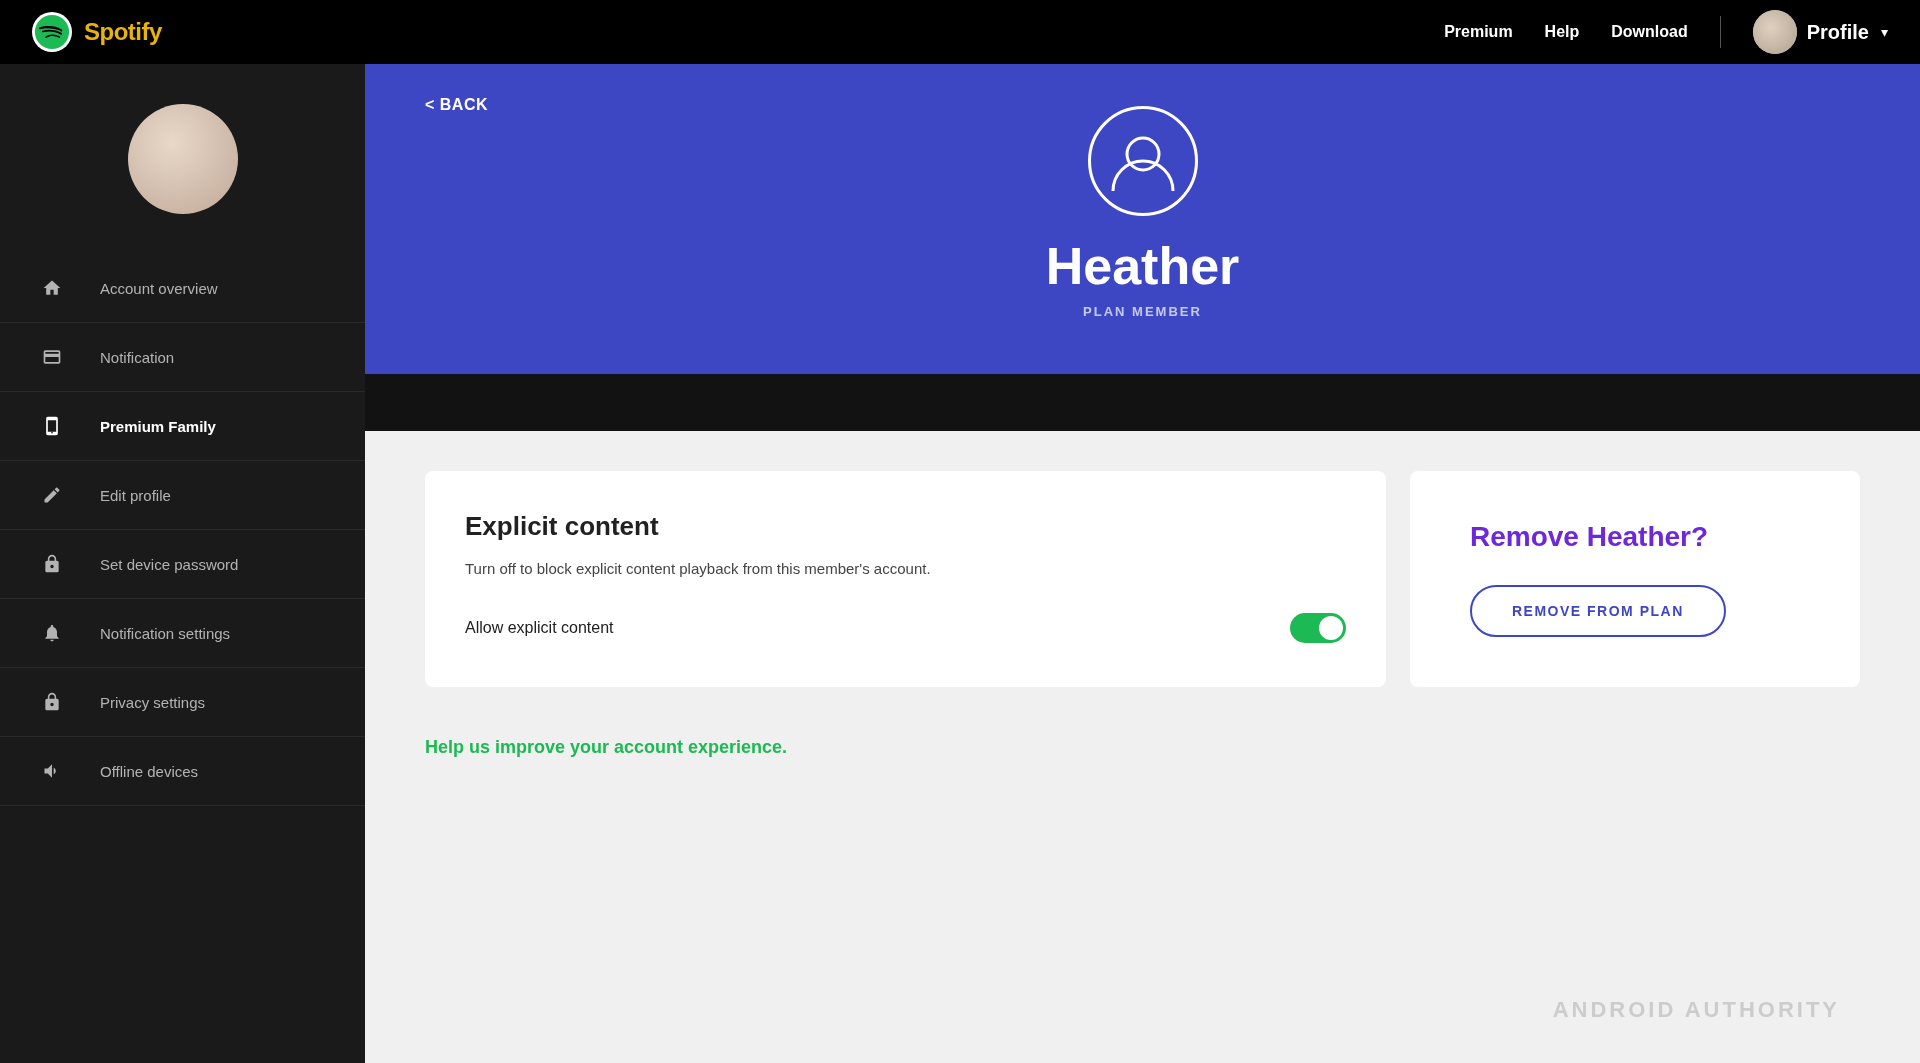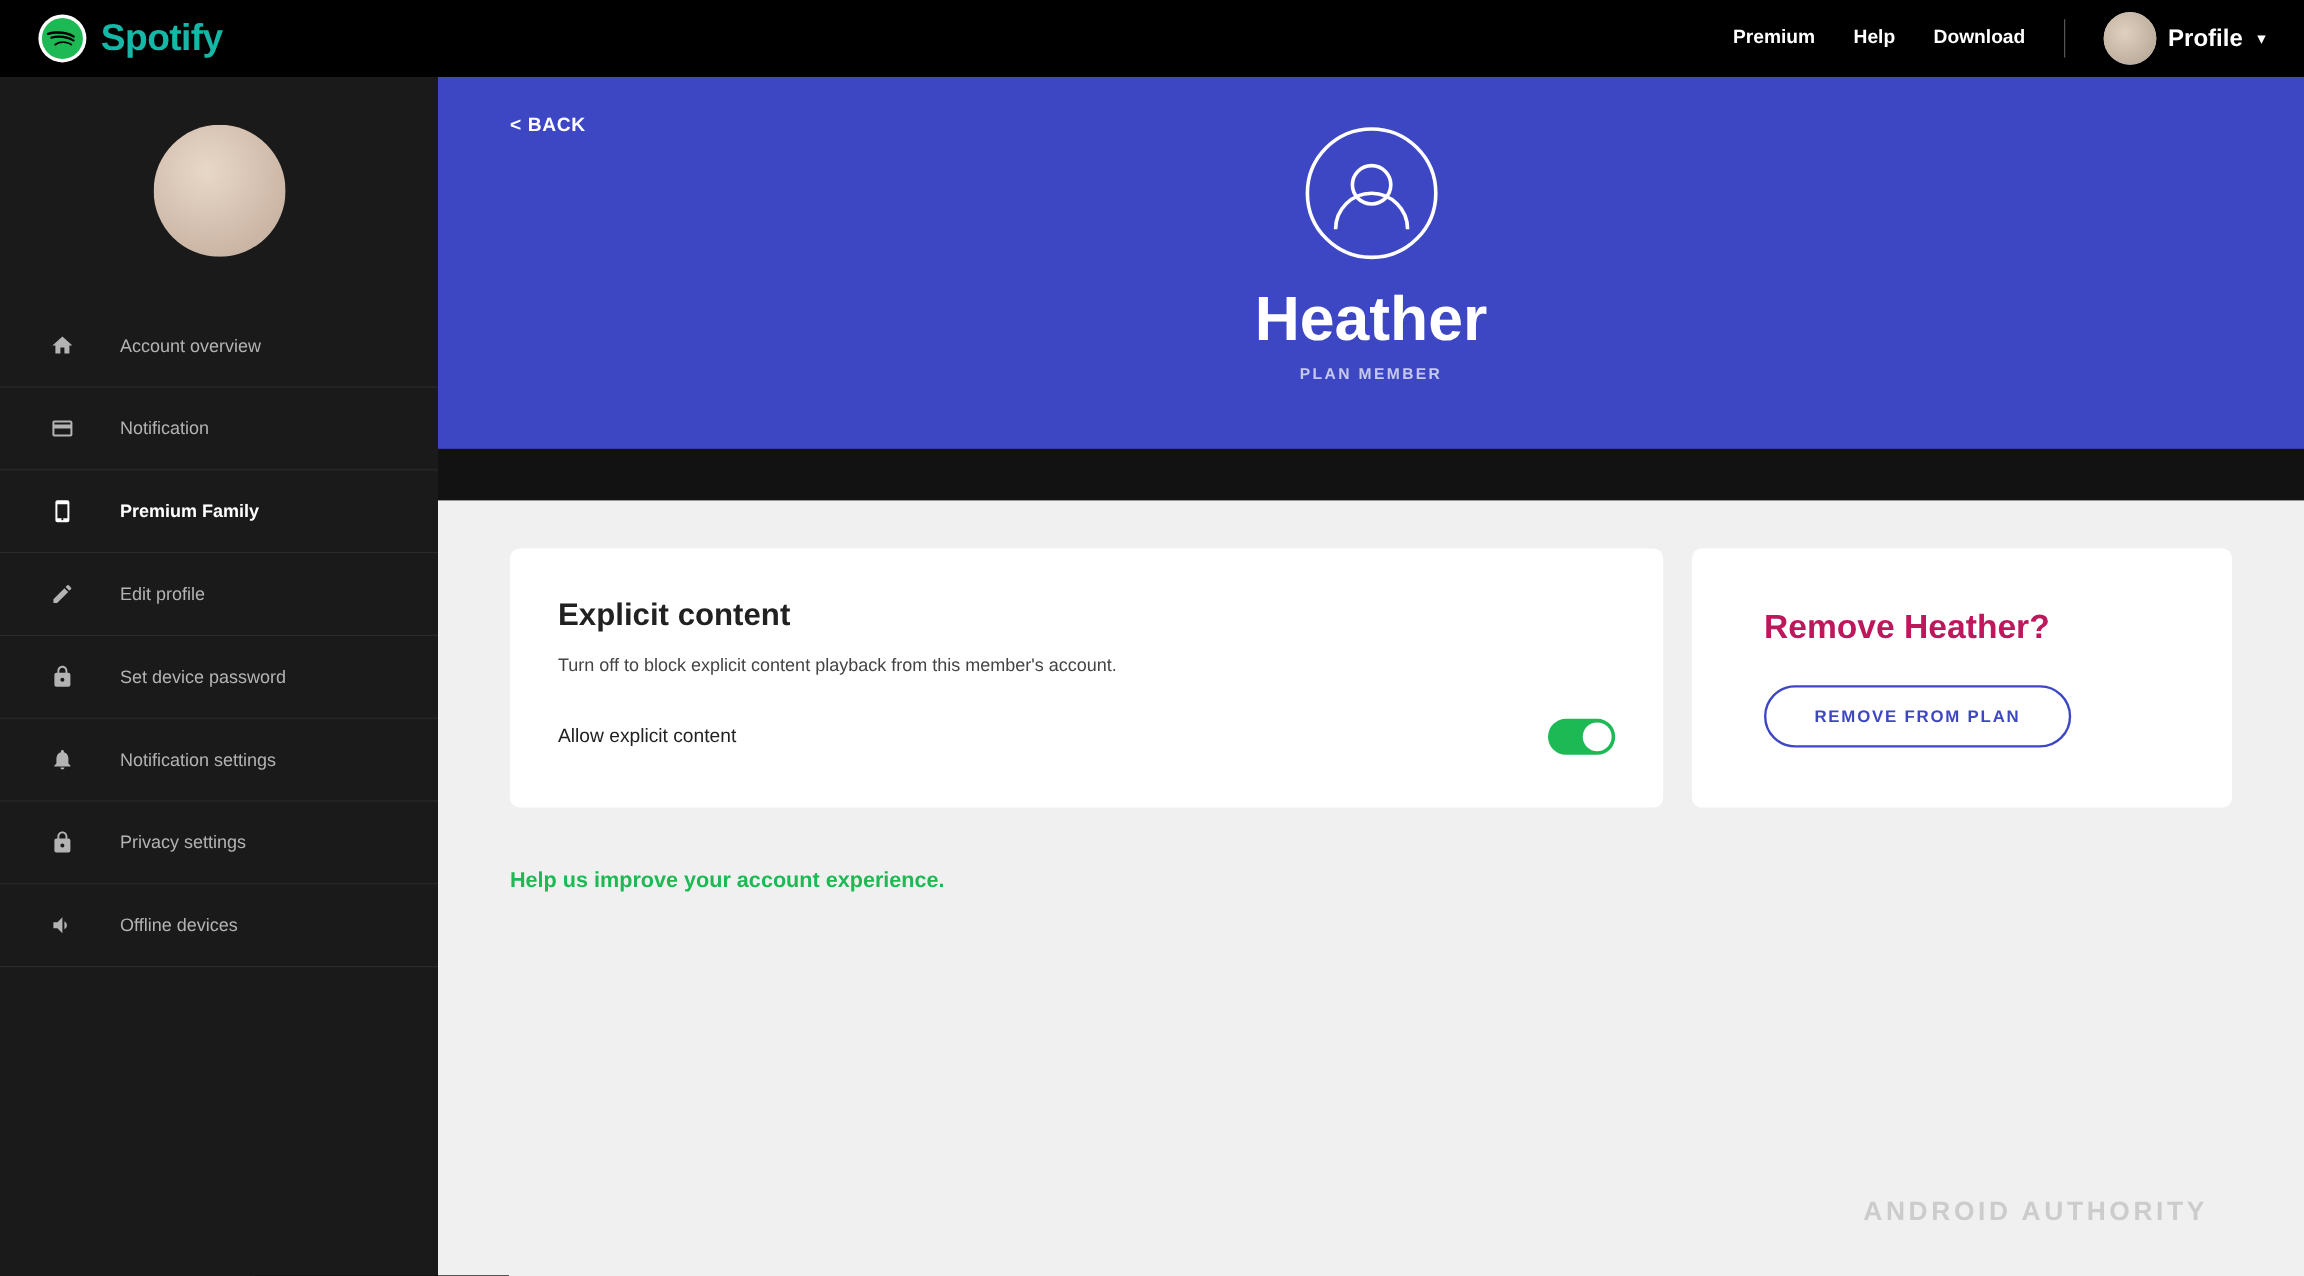--- a/index.html
+++ b/index.html
@@ -23,22 +23,22 @@
       text-decoration: none;
     }
     .spotify-logo-circle {
       width: 40px; height: 40px;
       background: #fff;
       border-radius: 50%;
       display: flex; align-items: center; justify-content: center;
       overflow: hidden;
     }
     .spotify-wordmark {
-      color: #14b8a6;
-      font-size: 31px;
+      color: #eab308;
+      font-size: 24px;
       font-weight: 700;
       letter-spacing: -0.5px;
     }
     .top-nav-right {
       margin-left: auto;
       display: flex;
       align-items: center;
       gap: 32px;
     }
     .top-nav-link {
@@ -188,20 +188,21 @@
       text-transform: uppercase;
     }
 
     
     .cards-section {
       background: #f0f0f0;
       flex: 1;
       padding: 40px 60px;
       display: flex;
       flex-direction: column;
+      margin-top: 14px;
     }
     .cards-row {
       display: flex;
       gap: 24px;
       margin-bottom: 40px;
     }
     .card {
       background: #fff;
       border-radius: 8px;
       padding: 40px;
@@ -250,21 +251,21 @@
       width: 450px;
       display: flex;
       flex-direction: column;
       justify-content: center;
       align-items: flex-start;
       padding: 50px 60px;
     }
     .remove-card-title {
       font-size: 28px;
       font-weight: 700;
-      color: #be185d;
+      color: #6d28d9;
       margin-bottom: 32px;
     }
     .remove-btn {
       border: 2px solid #3d47c3;
       border-radius: 50px;
       padding: 16px 40px;
       background: transparent;
       color: #3d47c3;
       font-size: 14px;
       font-weight: 700;

